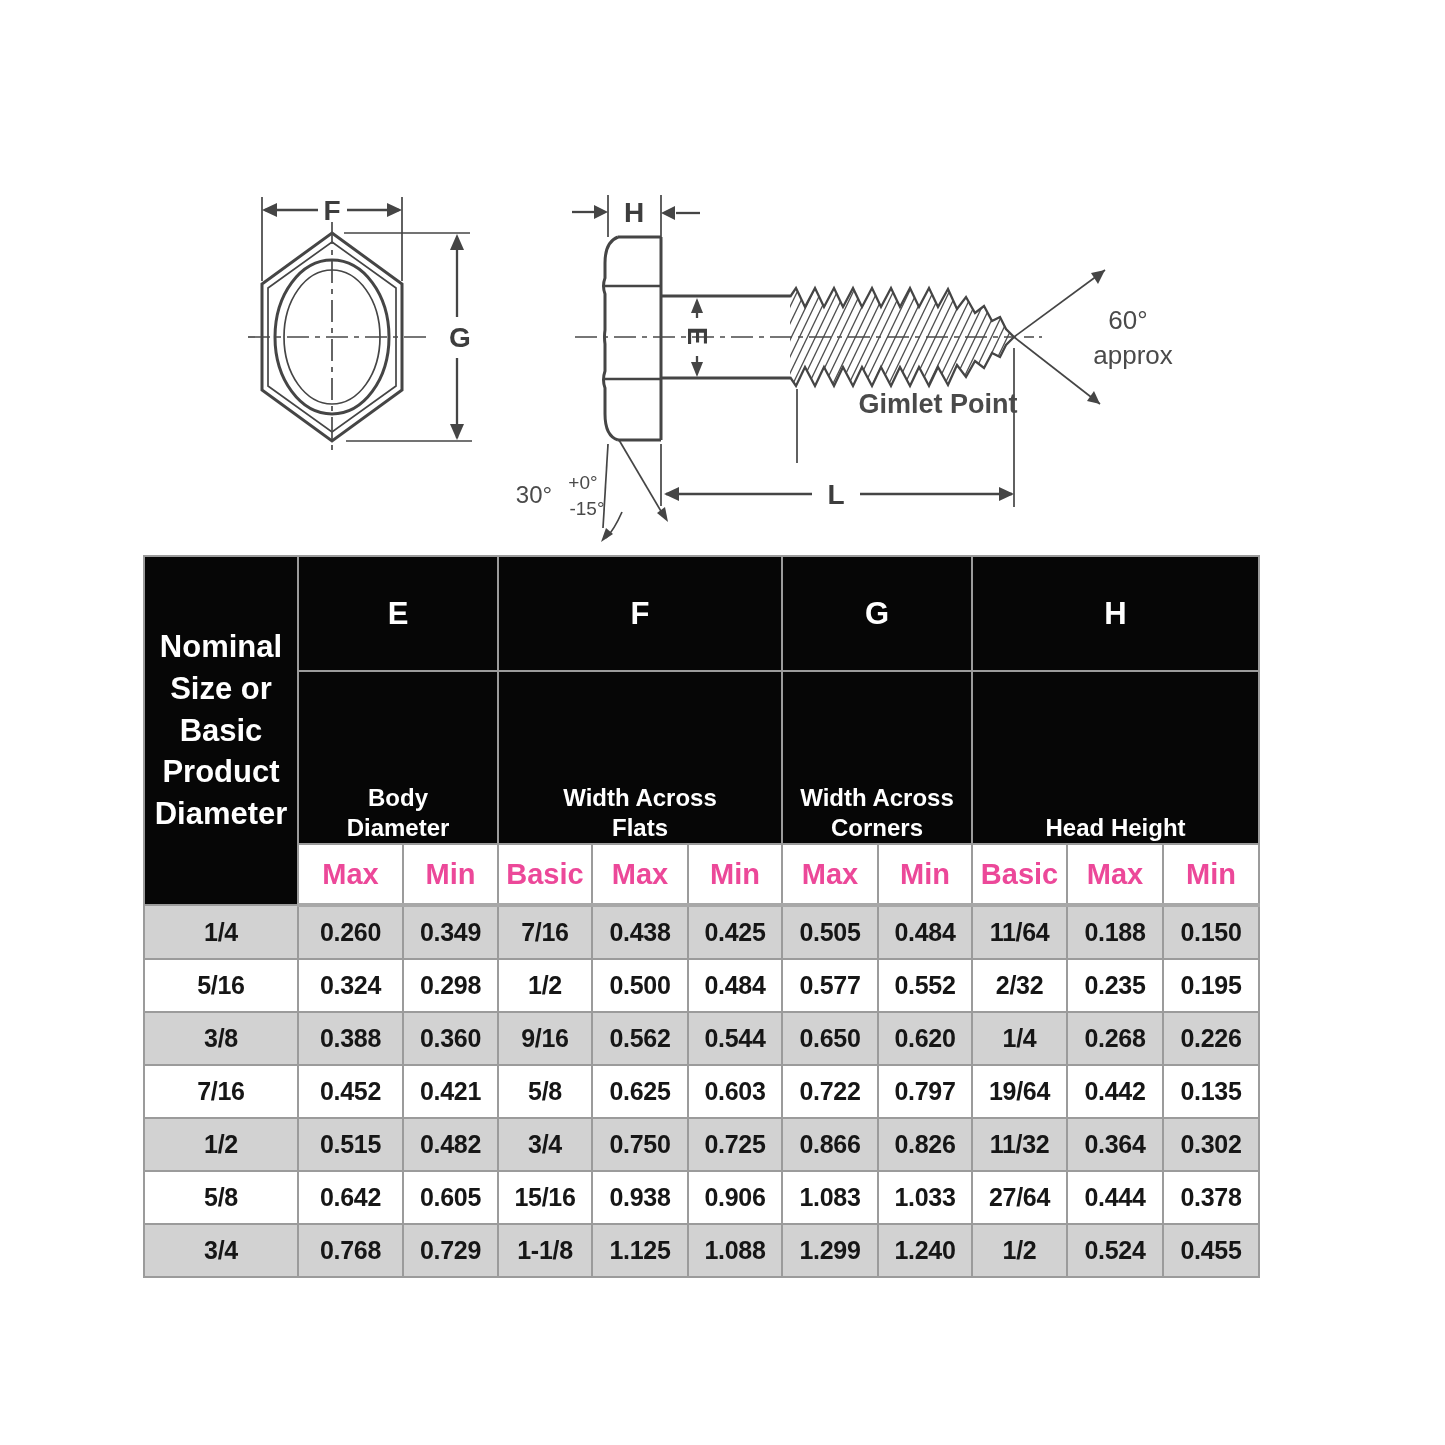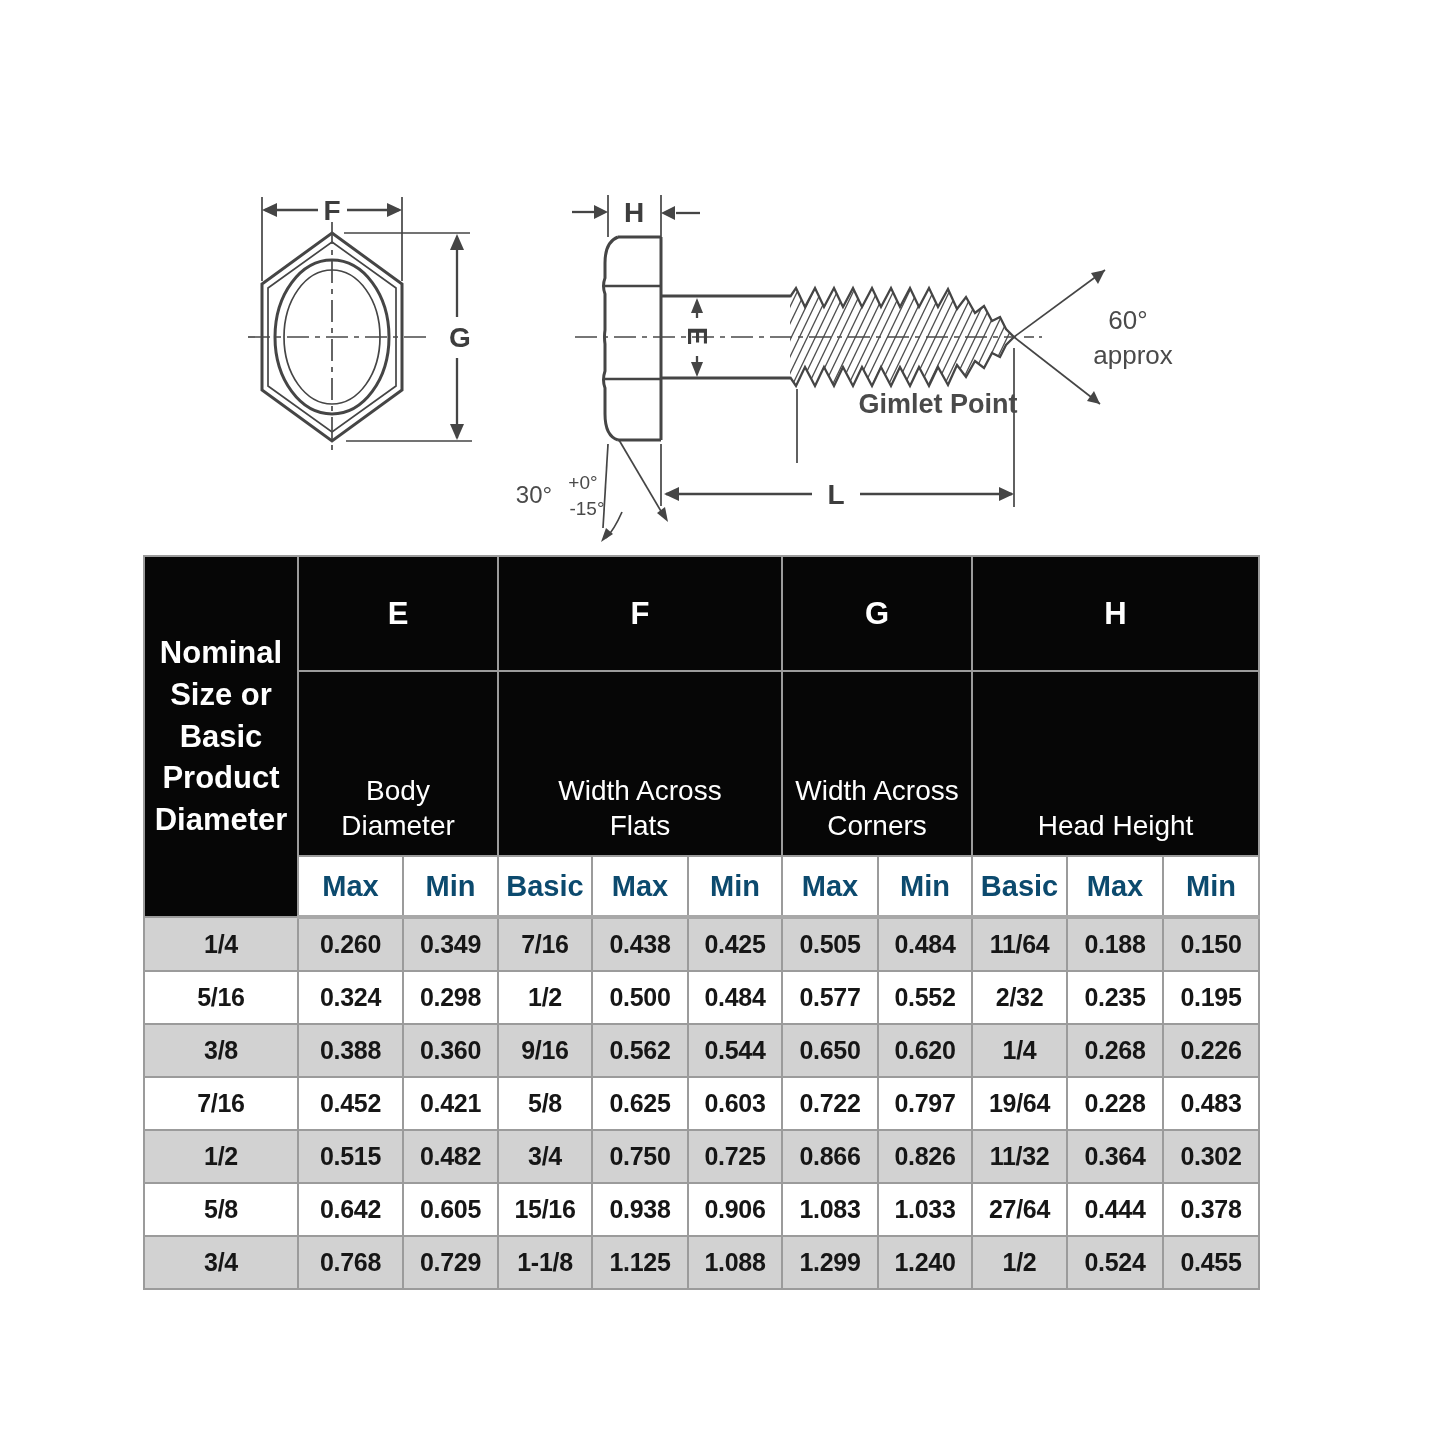--- a/index.html
+++ b/index.html
@@ -15,26 +15,26 @@
   .cline{stroke:#4a4a4a;stroke-width:1.7;fill:none;stroke-dasharray:22 6 5 6;}
   .arrow{fill:#454545;stroke:none;}
   .dlabel{fill:#3d3d3d;font-weight:bold;}
   .hatch line{stroke:#4e4e4e;stroke-width:1.3;}
   
   .spec-table{position:absolute;left:143px;top:555px;width:1115px;border-collapse:collapse;
               table-layout:fixed;}
   .spec-table th,.spec-table td{border:2px solid #9b9b9b;text-align:center;padding:0;overflow:hidden;}
   .black{background:#060606;color:#ffffff;border-color:#7e7e7e;}
   .letter-row th{height:113px;font-size:31px;font-weight:bold;vertical-align:middle;}
-  .name-row th{height:171px;font-size:28px;font-weight:normal;vertical-align:bottom;padding-bottom:12px;line-height:1.25;}
+  .name-row th{height:171px;font-size:24px;font-weight:bold;vertical-align:bottom;padding-bottom:0;line-height:1.25;}
   .name-row th span{display:inline-block;}
   .w135{max-width:135px;}
   .w195{max-width:195px;margin-top:22px;}
   .corner{font-size:26px;font-weight:bold;line-height:1.35;vertical-align:middle;padding:0 10px;}
-  .sub-row th{background:#ffffff;color:#0c4a6e;font-size:29px;font-weight:bold;height:58px;
+  .sub-row th{background:#ffffff;color:#ec4899;font-size:29px;font-weight:bold;height:58px;
               border-bottom:4px solid #a8a8a8;}
   .spec-table tbody td{font-size:25px;font-weight:bold;color:#161616;height:51px;letter-spacing:-0.3px;}
   .spec-table tbody tr:nth-child(odd) td{background:#d2d2d2;}
   .spec-table tbody tr:nth-child(even) td{background:#ffffff;}
 </style>
 </head>
 <body>
 
 <div class="page">
 
@@ -275,22 +275,22 @@
         <tr>
           <td>7/16</td>
           <td>0.452</td>
           <td>0.421</td>
           <td>5/8</td>
           <td>0.625</td>
           <td>0.603</td>
           <td>0.722</td>
           <td>0.797</td>
           <td>19/64</td>
-          <td>0.228</td>
-          <td>0.483</td>
+          <td>0.442</td>
+          <td>0.135</td>
         </tr>
         <tr>
           <td>1/2</td>
           <td>0.515</td>
           <td>0.482</td>
           <td>3/4</td>
           <td>0.750</td>
           <td>0.725</td>
           <td>0.866</td>
           <td>0.826</td>

